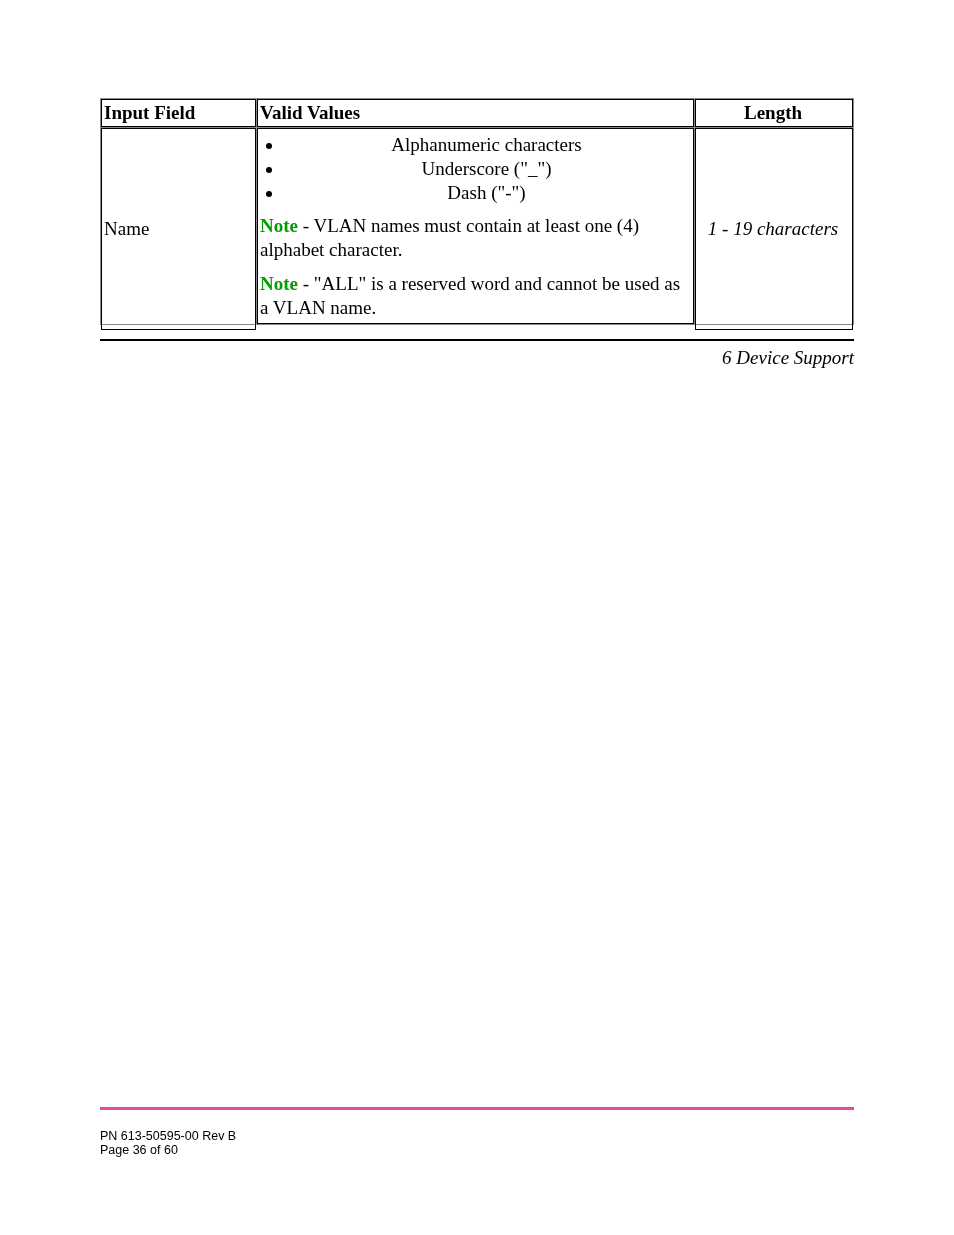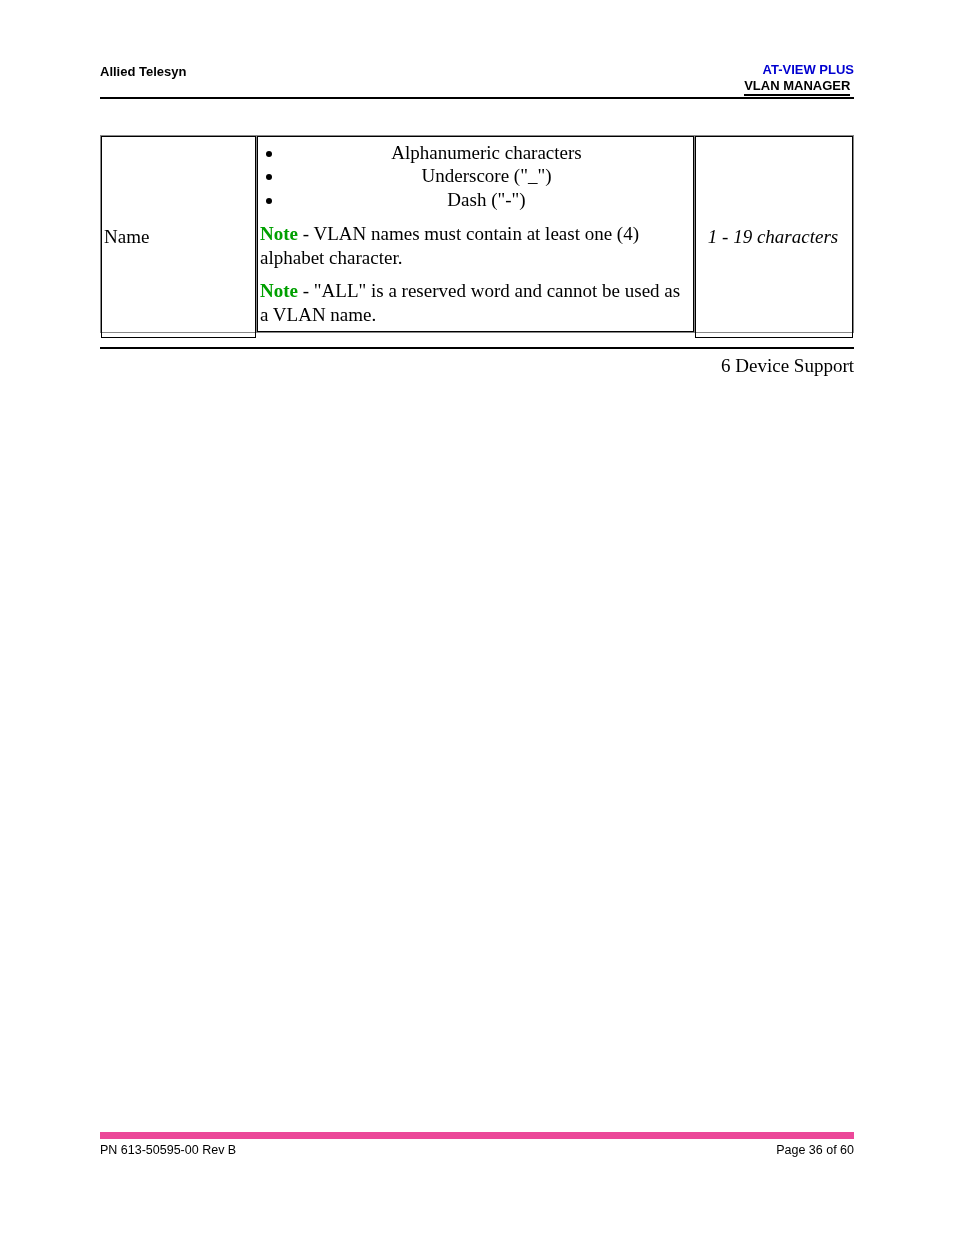--- a/index.html
+++ b/index.html
@@ -112,50 +112,56 @@
   }
 
   .section-rule {
     border-top: 2px solid #000;
     margin-top: 14px;
   }
   .section-title {
     text-align: right;
     font-size: 19px;
     margin-top: 6px;
+    font-style: italic;
   }
 
   .footer {
     position: absolute;
     left: 100px;
     right: 100px;
     bottom: 78px;
-    border-top: 7px solid #ec4899;
+    border-top: 3px solid #ec4899;
     font-family: Verdana, Arial, sans-serif;
     font-size: 12.5px;
-    padding-top: 4px;
+    padding-top: 19px;
     display: flex;
     justify-content: space-between;
+    flex-direction: column;
   }
 </style>
 </head>
 <body>
 
 <div class="page">
 
-  <div class="header">
-    <div class="header-left">Allied Telesyn</div>
-    <div class="header-right">
-      <div class="line1">AT-VIEW PLUS</div>
-      <div class="line2"><span class="underline">VLAN MANAGER</span>&nbsp;</div>
-    </div>
-  </div>
 
   <table class="data">
     <tbody>
+        <tr>
+      <th class="col-input">
+            <div class="cell-inner">Input Field</div>
+          </th>
+      <th class="col-valid">
+            <div class="cell-inner">Valid Values</div>
+          </th>
+      <th class="col-length">
+            <div class="cell-inner">Length</div>
+          </th>
+    </tr>
     <tr>
       <td class="col-input" style="height:1px;">
         <div class="cell-inner" style="height:100%; display:flex; align-items:center;">Name</div>
       </td>
       <td class="col-valid">
         <div class="cell-inner">
           <ul class="vv">
             <li>Alphanumeric characters</li>
             <li>Underscore ("_")</li>
             <li>Dash ("-")</li>

